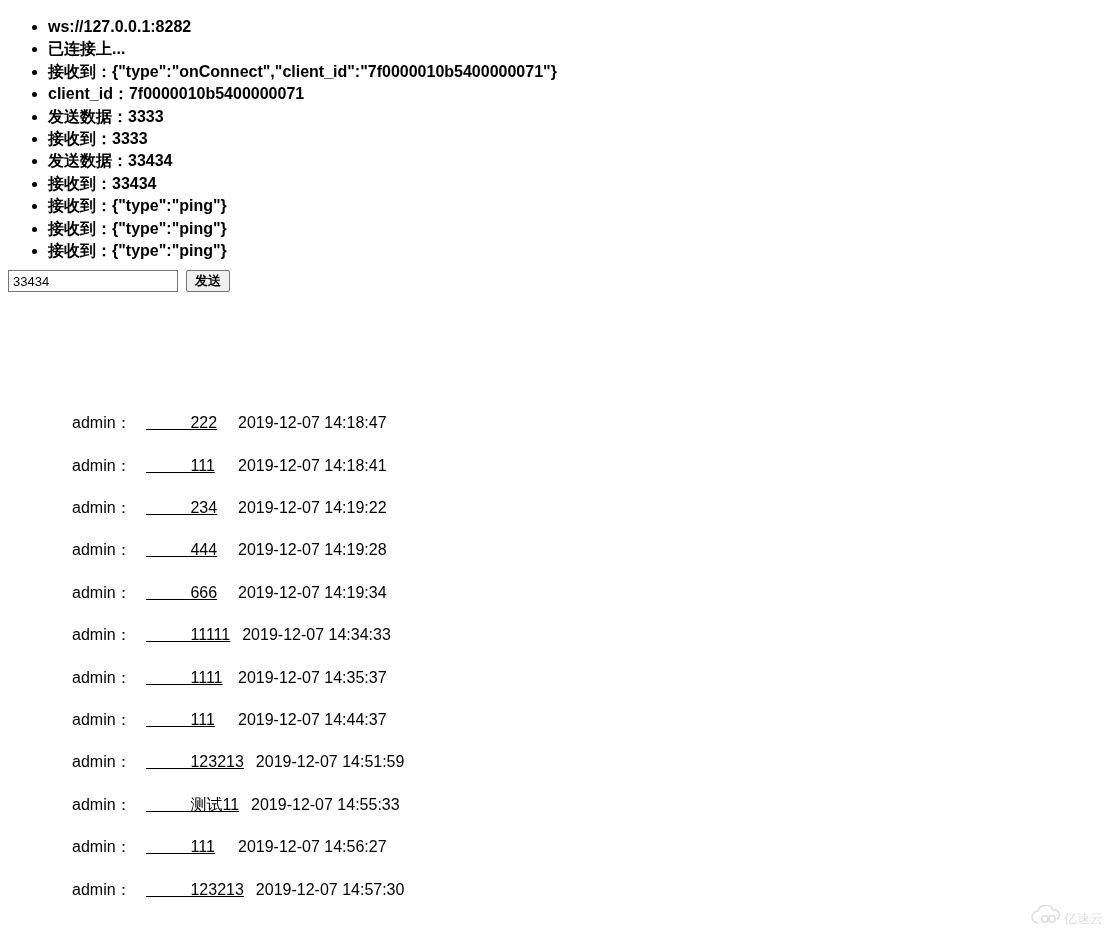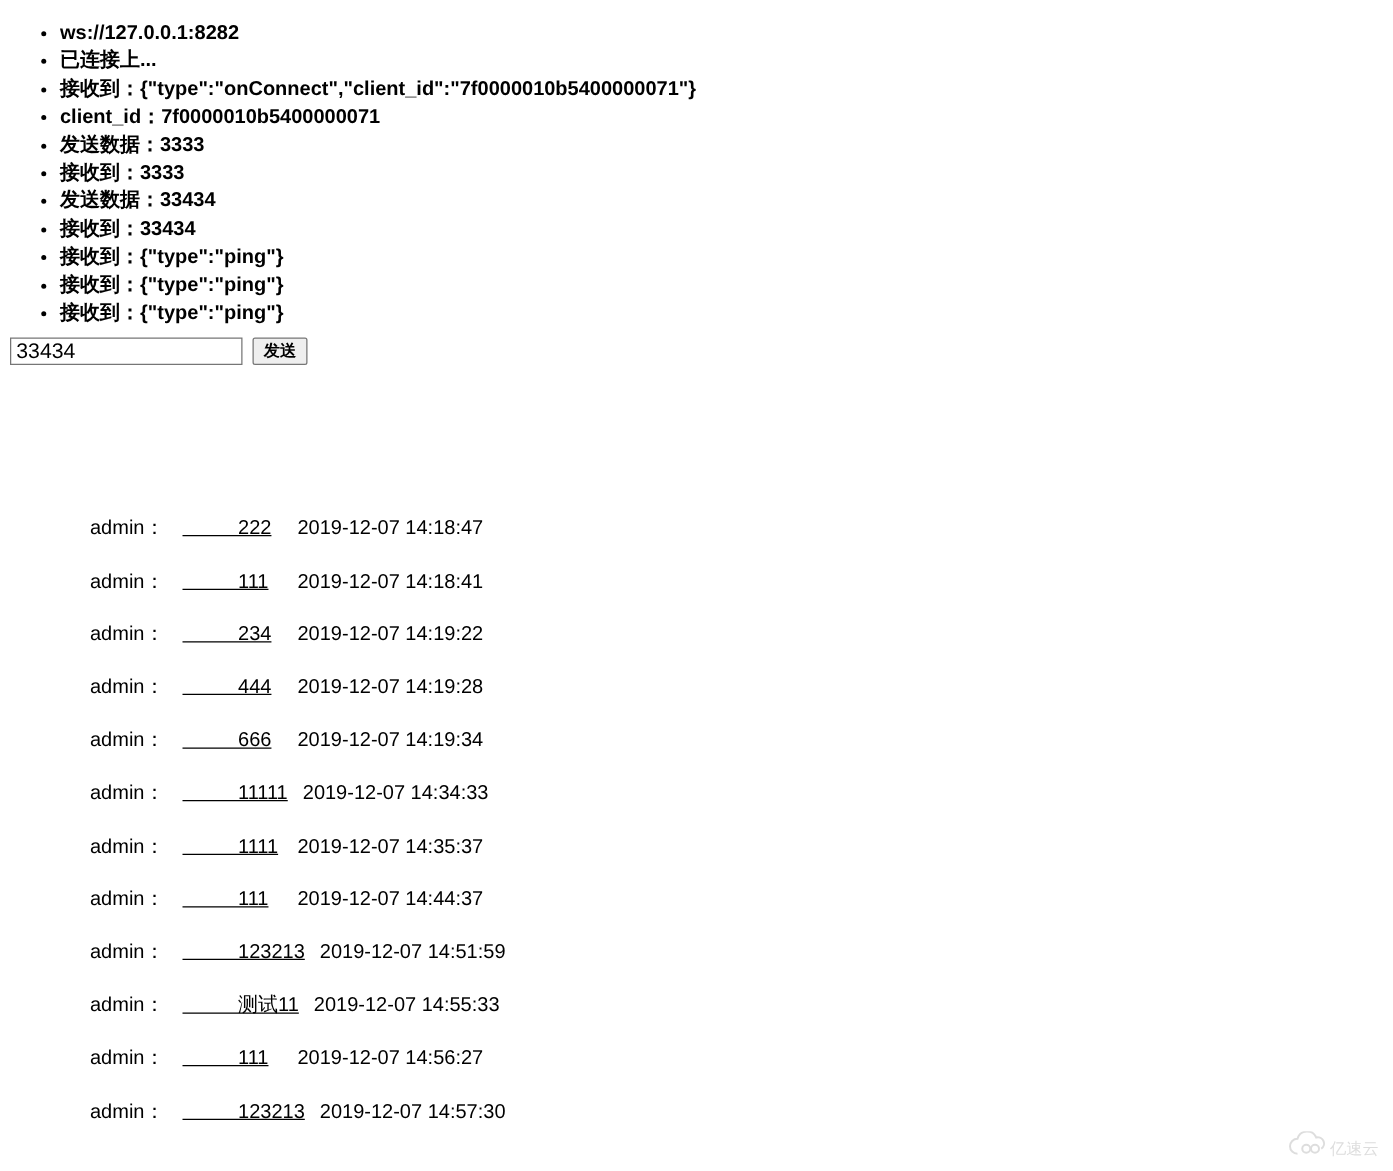--- a/index.html
+++ b/index.html
@@ -38,25 +38,25 @@
       font-weight: bold;
     }
     .input-row {
       margin-top: 6px;
       margin-left: 0;
       display: flex;
       align-items: center;
       gap: 8px;
     }
     .text-input {
-      width: 186px;
+      width: 170px;
       height: 22px;
       border: 1px solid #767676;
       padding: 1px 4px;
-      font-size: 17px;
+      font-size: 13px;
       font-family: Arial, sans-serif;
     }
     .send-btn {
       height: 22px;
       padding: 1px 8px;
       font-size: 13px;
       font-family: "Microsoft YaHei", Arial, sans-serif;
       background: #efefef;
       border: 1px solid #767676;
       border-radius: 2px;

